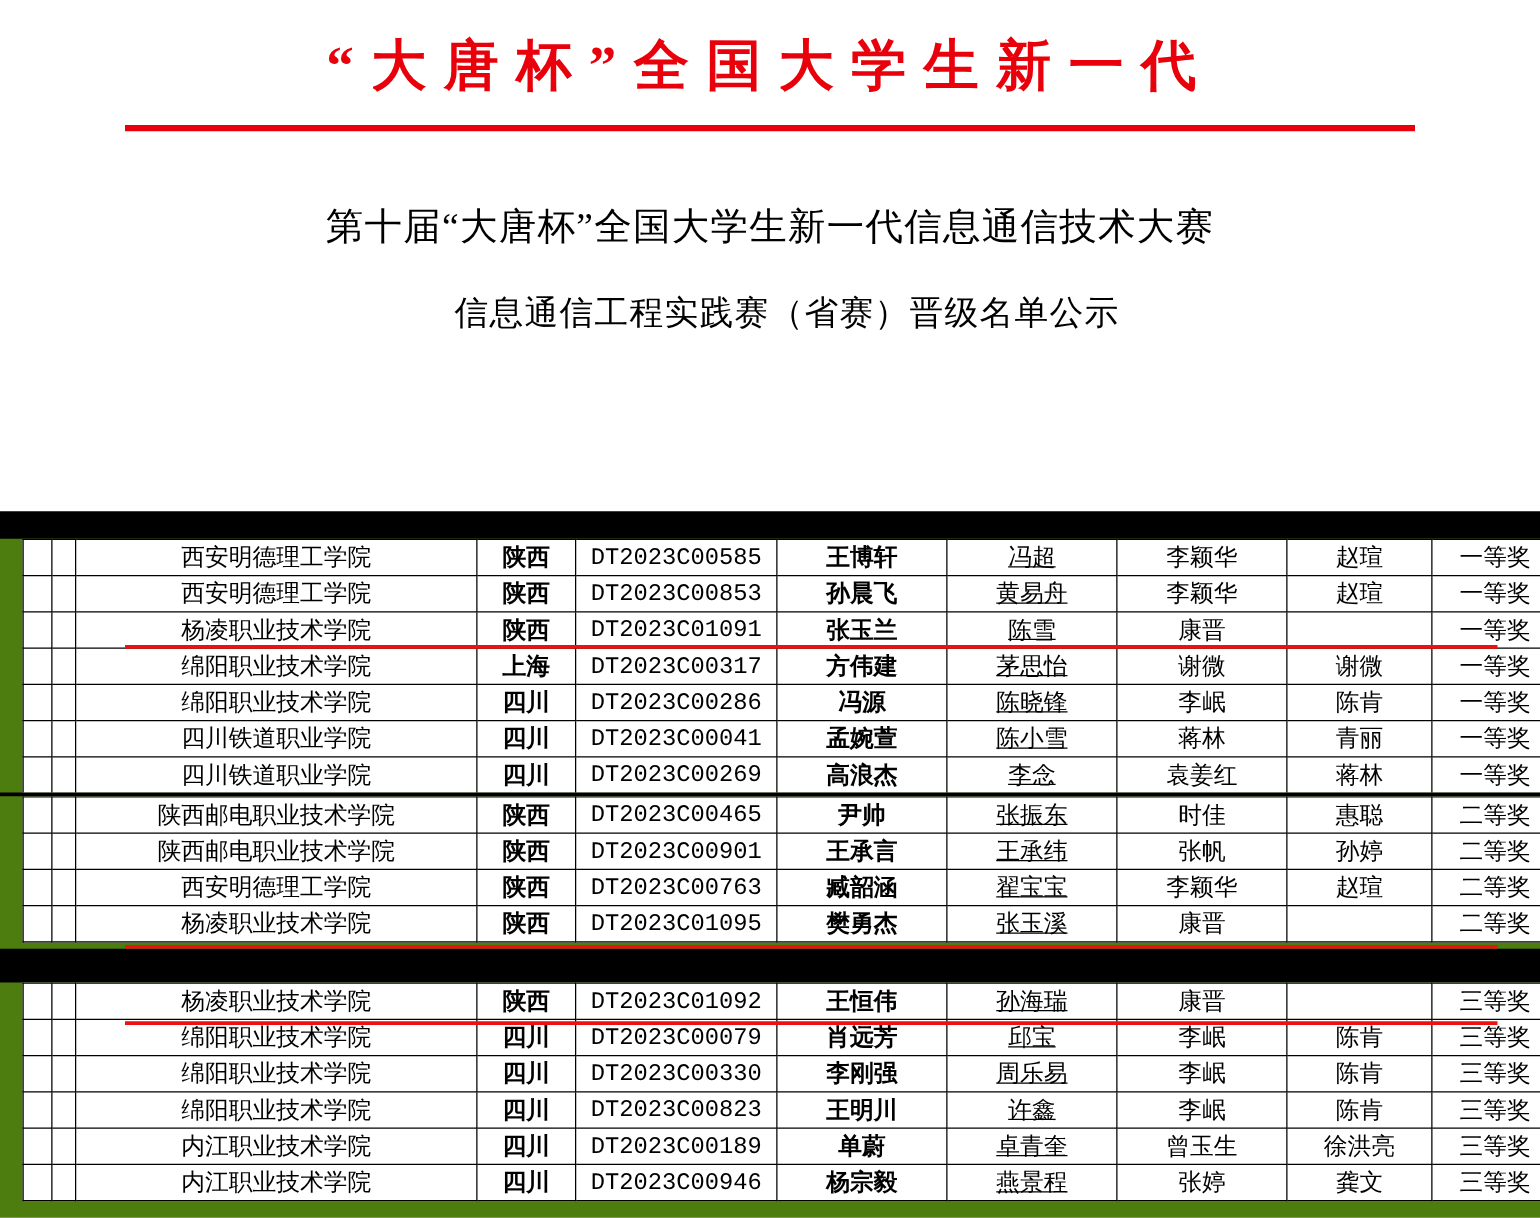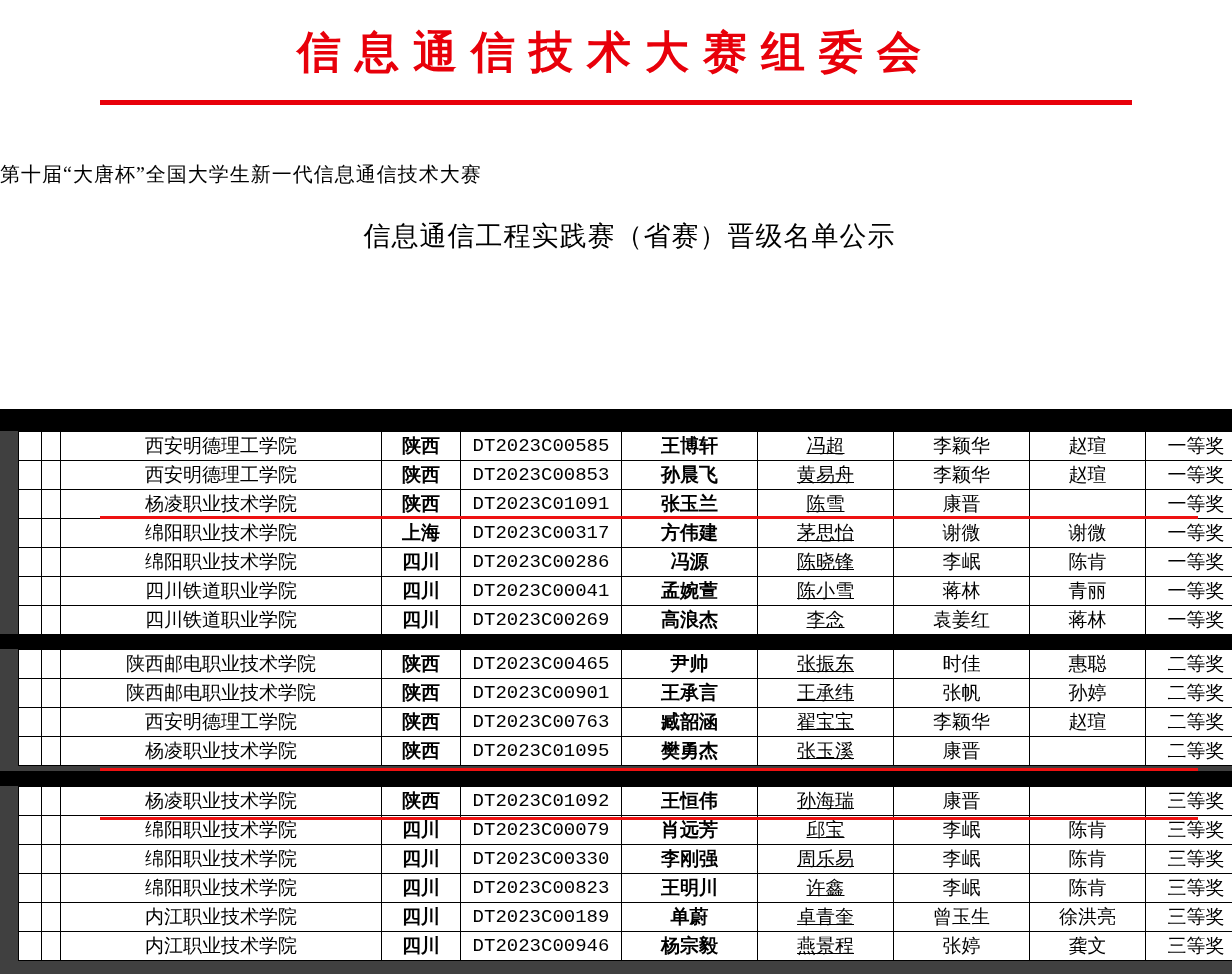--- a/index.html
+++ b/index.html
@@ -30,22 +30,22 @@
     white-space: pre;
   }
   .letterhead-rule {
     height: 5px;
     background: #e8000a;
     margin: 16px 100px 0 100px;
   }
 
   
   .doc-title {
-    text-align: left;
-    font-size: 20px;
+    text-align: center;
+    font-size: 30px;
     margin-top: 56px;
     letter-spacing: 1px;
     color: #000;
   }
   .doc-subtitle {
     text-align: center;
     font-size: 27px;
     margin-top: 30px;
     letter-spacing: 1px;
     color: #000;
@@ -60,21 +60,21 @@
     width: 1232px;
     height: 565px;
     background: #000000;
     overflow: hidden;
   }
 
   .band {
     position: absolute;
     left: 0;
     width: 1232px;
-    background: #404040;
+    background: #4d7c0f;
     overflow: hidden;
   }
   .band-inner {
     position: relative;
     width: 1232px;
   }
 
   table.rank-table {
     border-collapse: collapse;
     table-layout: fixed;
@@ -109,21 +109,21 @@
     height: 3px;
     background: #ee1111;
     left: 100px;
     width: 1098px;
   }
 </style>
 </head>
 <body>
 
 <div class="letterhead">
-  <div class="letterhead-line">信息通信技术大赛组委会</div>
+  <div class="letterhead-line">“大唐杯”全国大学生新一代</div>
   <div class="letterhead-rule"></div>
 </div>
 
 <div class="doc-title">第十届“大唐杯”全国大学生新一代信息通信技术大赛</div>
 <div class="doc-subtitle">信息通信工程实践赛（省赛）晋级名单公示</div>
 
 <div class="table-viewport">
 
   <div class="band" id="band-0" style="top:22px; height:203px;">
     <div class="band-inner">
@@ -212,21 +212,21 @@
               <td class="c-teach1">袁姜红</td>
               <td class="c-teach2">蒋林</td>
               <td class="c-award">一等奖</td>
             </tr>
           </tbody>
       </table>
       <div class="red-mark" style="top:85px;"></div>
     </div>
   </div>
 
-  <div class="band" id="band-1" style="top:240px; height:122px;">
+  <div class="band" id="band-1" style="top:228px; height:122px;">
     <div class="band-inner">
       <table class="rank-table">
         <tbody id="tbody-1">
             <tr>
               <td class="c-pad"></td>
               <td class="c-idx"></td>
               <td class="c-school">陕西邮电职业技术学院</td>
               <td class="c-prov">陕西</td>
               <td class="c-code">DT2023C00465</td>
               <td class="c-name">尹帅</td>

